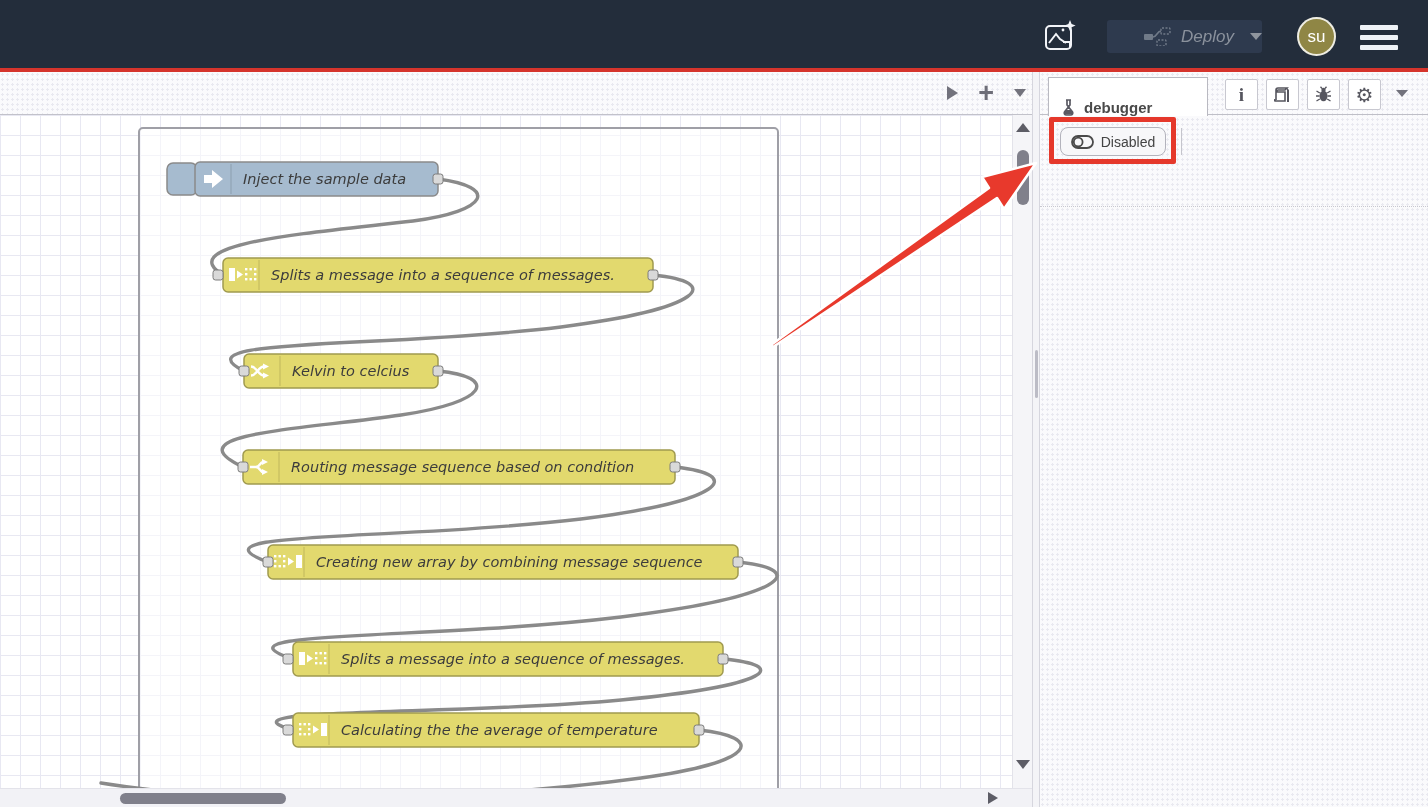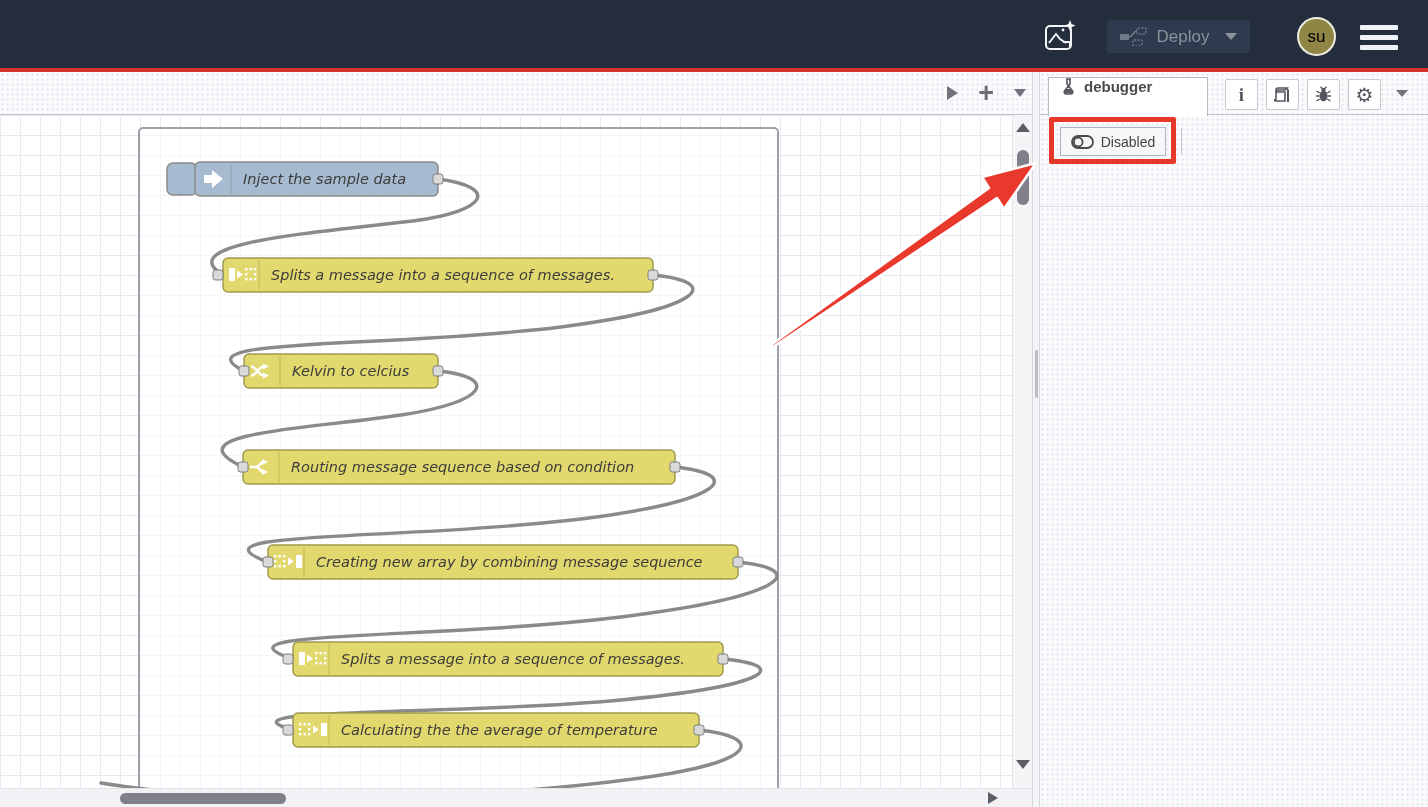--- a/index.html
+++ b/index.html
@@ -2,24 +2,24 @@
 <html><head>
 <meta charset="utf-8">
 <style>
   * { margin:0; padding:0; box-sizing:border-box; }
   html,body { width:1428px; height:807px; overflow:hidden; font-family:"Liberation Sans","DejaVu Sans",sans-serif; background:#fff; }
   .abs { position:absolute; }
 
   
   #header { position:absolute; left:0; top:0; width:1428px; height:68px; background:#232d3b; z-index:10; }
   #accent-line { position:absolute; left:0; top:68px; width:1428px; height:4px; background:#d5342c; z-index:10; }
-  #deploy-btn { position:absolute; left:1107px; top:20px; width:143px; height:33px; background:#2e3a4e; border-radius:3px; display:flex; align-items:center; justify-content:center; gap:10px; cursor:default; }
+  #deploy-btn { position:absolute; left:1107px; top:20px; width:155px; height:33px; background:#2e3a4e; border-radius:3px; display:flex; align-items:center; justify-content:flex-end; gap:10px; cursor:default;font-style:italic; }
   #deploy-btn .lbl { color:#8a919c; font-size:17px; }
   #deploy-caret { width:0; height:0; border-left:6px solid transparent; border-right:6px solid transparent; border-top:7px solid #8f959e; margin-left:6px; }
-  #avatar { position:absolute; left:1297px; top:17px; width:39px; height:39px; border-radius:50%; background:#8f8645; border:2px solid rgba(255,255,255,.85); color:#000000; font-size:17px; display:flex; align-items:center; justify-content:center; }
+  #avatar { position:absolute; left:1297px; top:17px; width:39px; height:39px; border-radius:50%; background:#8f8645; border:2px solid rgba(255,255,255,.85); color:#ffffff; font-size:17px; display:flex; align-items:center; justify-content:center; }
   #hamburger { position:absolute; left:1360px; top:25px; width:38px; height:25px; display:flex; flex-direction:column; justify-content:space-between; cursor:pointer; }
   #hamburger div { height:5px; background:#eef2f7; border-radius:1px; }
 
   
   .textured { background-color:#fafafc; background-image:radial-gradient(circle,#e9e9f0 1px,transparent 1.3px); background-size:5px 5px; }
   #tab-strip { position:absolute; left:0; top:72px; width:1032px; height:43px; border-bottom:1px solid #c2c2ca; }
   #ts-right { position:absolute; right:6px; top:0; height:42px; display:flex; align-items:center; gap:20px; }
   .tri-right { width:0;height:0;border-top:7px solid transparent;border-bottom:7px solid transparent;border-left:11px solid #72727c; }
   .tri-down  { width:0;height:0;border-left:6px solid transparent;border-right:6px solid transparent;border-top:8px solid #72727c; }
   #plus-btn { color:#6e6e78; font-size:27px; font-weight:bold; line-height:20px; }
@@ -35,27 +35,27 @@
   .arrow-dn { position:absolute; left:3px; width:0;height:0;border-left:7px solid transparent;border-right:7px solid transparent;border-top:9px solid #5d5d66; }
   #hscroll { position:absolute; left:0; top:788px; width:1032px; height:19px; background:#f2f2f6; border-top:1px solid #e3e3ea; z-index:5; }
   #hthumb { position:absolute; left:120px; top:4px; width:166px; height:11px; background:#80808b; border-radius:6px; }
   #h-arrow { position:absolute; left:988px; top:3px; width:0;height:0;border-top:6px solid transparent;border-bottom:6px solid transparent;border-left:10px solid #5d5d66; }
   #separator { position:absolute; left:1032px; top:72px; width:8px; height:735px; background:#f4f4f7; border-left:1px solid #d6d6de; border-right:1px solid #d6d6de; z-index:6; }
   #sep-grip { position:absolute; left:2px; top:278px; width:3px; height:48px; background:#bcbcc6; border-radius:2px; }
 
   
   #sidebar { position:absolute; left:1040px; top:72px; width:388px; height:735px; z-index:7; }
   #sb-tabrow { position:absolute; left:0; top:0; width:388px; height:43px; border-bottom:1px solid #bfbfc7; }
-  #sb-tab { position:absolute; left:8px; top:5px; width:160px; height:39px; background:#fff; border:1px solid #b9b9c1; border-bottom:none; display:flex; align-items:flex-start; gap:8px; padding-left:12px; cursor:pointer; }
+  #sb-tab { position:absolute; left:8px; top:5px; width:160px; height:39px; background:#fff; border:1px solid #b9b9c1; border-bottom:none; display:flex; align-items:flex-end; gap:8px; padding-left:12px; cursor:pointer; }
   #sb-tab span.t { font-size:15px; font-weight:bold; color:#4a4a4a; }
   .sb-iconbtn { position:absolute; top:7px; width:33px; height:31px; background:#fff; border:1px solid #c8c8d0; border-radius:2px; display:flex; align-items:center; justify-content:center; color:#55555e; cursor:pointer; }
   #sb-chevron { position:absolute; top:18px; left:356px; width:0;height:0;border-left:6px solid transparent;border-right:6px solid transparent;border-top:7px solid #72727c; cursor:pointer; }
   #sb-content { position:absolute; left:0; top:43px; width:388px; height:692px; }
   #debug-toolbar-line { position:absolute; left:0; top:91px; width:388px; border-top:1px dotted #c8c8d0; }
-  #disabled-btn { position:absolute; left:20px; top:12px; width:106px; height:29px; background:#f7f7f9; border:1px solid #b3b3bc; border-radius:0; display:flex; align-items:center; justify-content:center; gap:7px; color:#444; font-size:14px; cursor:pointer; }
+  #disabled-btn { position:absolute; left:20px; top:12px; width:106px; height:29px; background:#f7f7f9; border:1px solid #b3b3bc; border-radius:8px; display:flex; align-items:center; justify-content:center; gap:7px; color:#444; font-size:14px; cursor:pointer; }
   #dbg-sep { position:absolute; left:141px; top:13px; width:1px; height:27px; background:#c5c5cc; }
 
   
   #red-rect { position:absolute; left:1049px; top:117px; width:127px; height:47px; border:5px solid #e5382b; border-radius:2px; z-index:50; pointer-events:none; }
   #anno-svg { position:absolute; left:0; top:0; width:1428px; height:807px; z-index:60; pointer-events:none; }
 
   .gear-glyph { font-family:"DejaVu Sans",sans-serif; font-size:20px; line-height:20px; }
   .info-glyph { font-family:"Liberation Serif","DejaVu Serif",serif; font-size:19px; font-weight:bold; }
 </style>
 </head>

